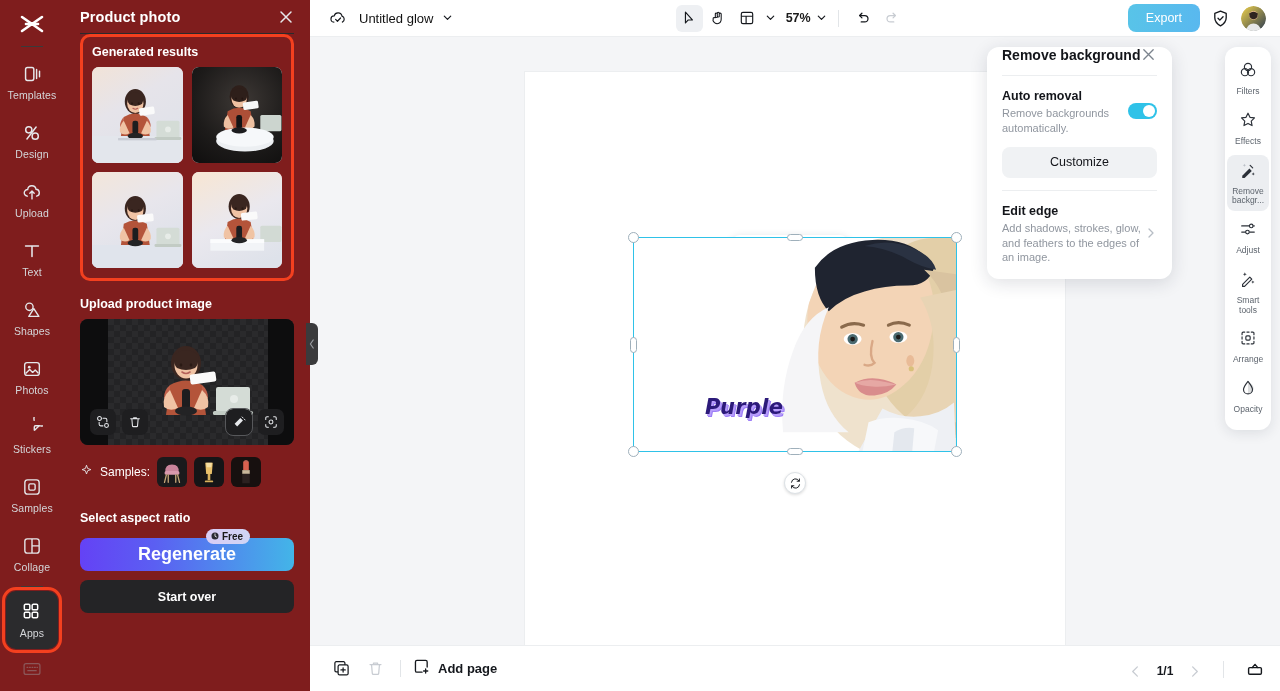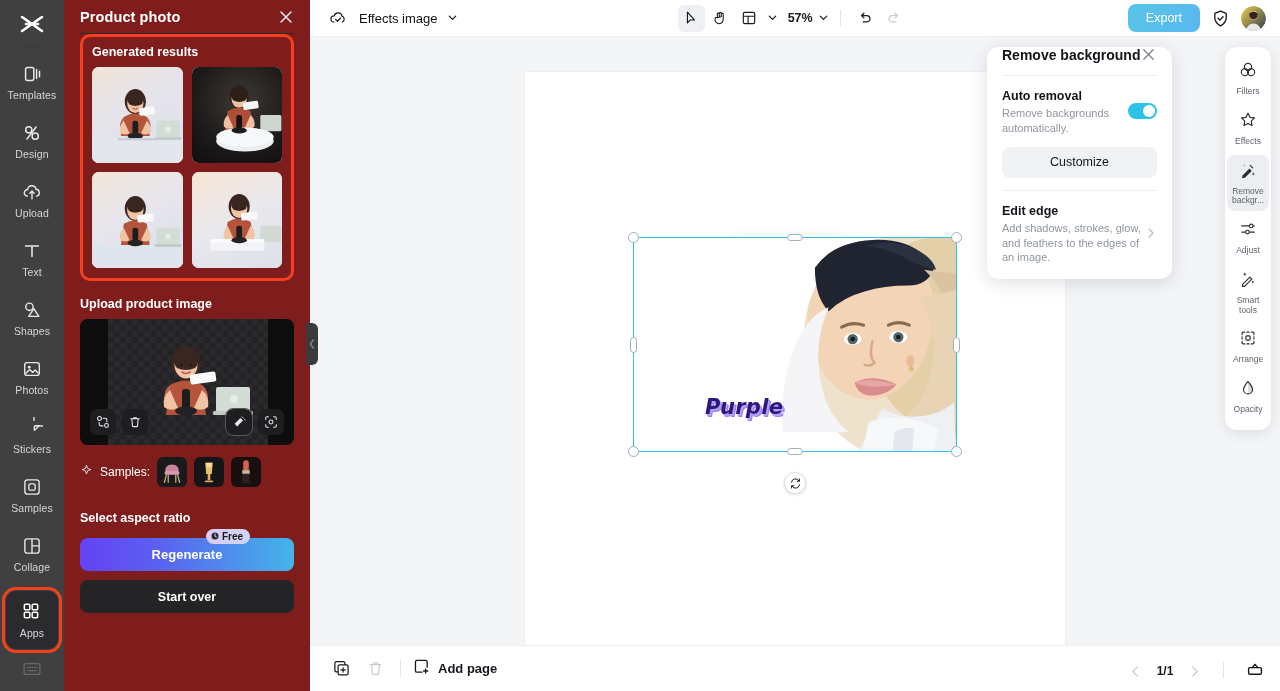--- a/index.html
+++ b/index.html
@@ -7,21 +7,21 @@
     width: 1280px; height: 691px;
     overflow: hidden;
     font-family: "Liberation Sans", sans-serif;
     background: #ffffff;
   }
   #app { position: relative; width: 1280px; height: 691px; }
 
   
   .rail {
     position: absolute; left: 0; top: 0; width: 64px; height: 691px;
-    background: #404040;
+    background: #7f1d1d;
     display: flex; flex-direction: column; align-items: center;
     z-index: 30;
   }
   .rail-logo { margin-top: 8px; height: 34px; display: flex; align-items: center; justify-content: center; }
   .rail-div { width: 22px; height: 1px; background: #3a3a3a; margin: 4px 0 6px; }
   .rail-item {
     width: 52px; height: 58px; border-radius: 10px;
     display: flex; flex-direction: column; align-items: center; justify-content: center;
     gap: 5px; cursor: pointer; margin-bottom: 1px;
   }
@@ -101,21 +101,21 @@
   .samples-lbl { font-size: 12px; color: #fff; }
   .sample-chip { width: 30px; height: 30px; border-radius: 6px; overflow: hidden; cursor: pointer; }
   .sample-chip svg{display:block;width:100%;height:100%}
 
   .aspect-title { font-size: 12.5px; font-weight: 700; color: #fff; margin: 24px 0 0; }
 
   .regen-wrap { position: relative; margin-top: 13px; }
   .regen-btn {
     height: 33px; width: 100%; border: none; border-radius: 8px; cursor: pointer;
     background: linear-gradient(90deg, #6442f5 0%, #5b5ff2 35%, #43b5e8 100%);
-    color: #fff; font-size: 13px; font-weight: 700; font-family: inherit;
+    color: #fff; font-size: 18px; font-weight: 700; font-family: inherit;
   }
   .free-badge {
     position: absolute; right: 44px; top: -9px;
     background: linear-gradient(90deg,#d9cdf5,#cfd4f5);
     color: #1a1a1a; font-size: 10px; font-weight: 700;
     padding: 2px 7px 2px 5px; border-radius: 9px;
     display: flex; align-items: center; gap: 3px;
   }
   .startover-btn {
     margin-top: 9px; height: 33px; width: 100%; border: none; border-radius: 8px;
@@ -636,21 +636,21 @@
     </svg>
   </div>
 
   <div class="topbar">
     <span class="doc-cloud">
       <svg width="20" height="20" viewBox="0 0 22 22" fill="none">
         <path d="M6.5 15.5a3.4 3.4 0 01.3-6.8A4.4 4.4 0 0115.4 9a3.5 3.5 0 01.4 6.5" stroke="#15181d" stroke-width="1.3" stroke-linecap="round"></path>
         <path d="M8.4 12.6l2 2 3.4-3.6" stroke="#15181d" stroke-width="1.3" stroke-linecap="round" stroke-linejoin="round"></path>
       </svg>
     </span>
-    <span class="doc-name">Effects image</span>
+    <span class="doc-name">Untitled glow</span>
     <span class="doc-caret">
       <svg width="11" height="11" viewBox="0 0 12 12" fill="none">
           <path d="M2.5 4.5L6 8l3.5-3.5" stroke="#15181d" stroke-width="1.3" stroke-linecap="round" stroke-linejoin="round"></path>
         </svg>
     </span>
 
     <div class="tb-center">
       <div class="tb-btn active">
         <svg width="16" height="16" viewBox="0 0 18 18" fill="none">
           <path d="M5 2.4v12.2l3.2-3.4h4.6z" stroke="#15181d" stroke-width="1.3" stroke-linejoin="round"></path>

